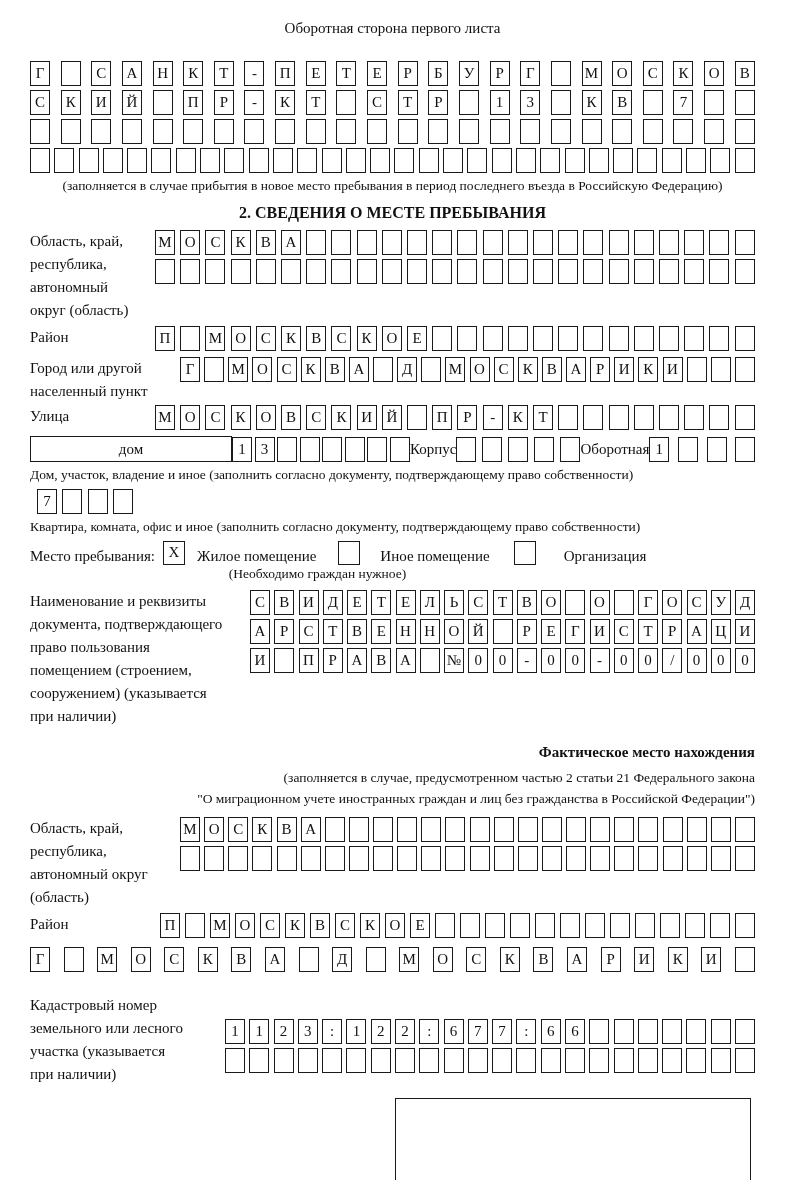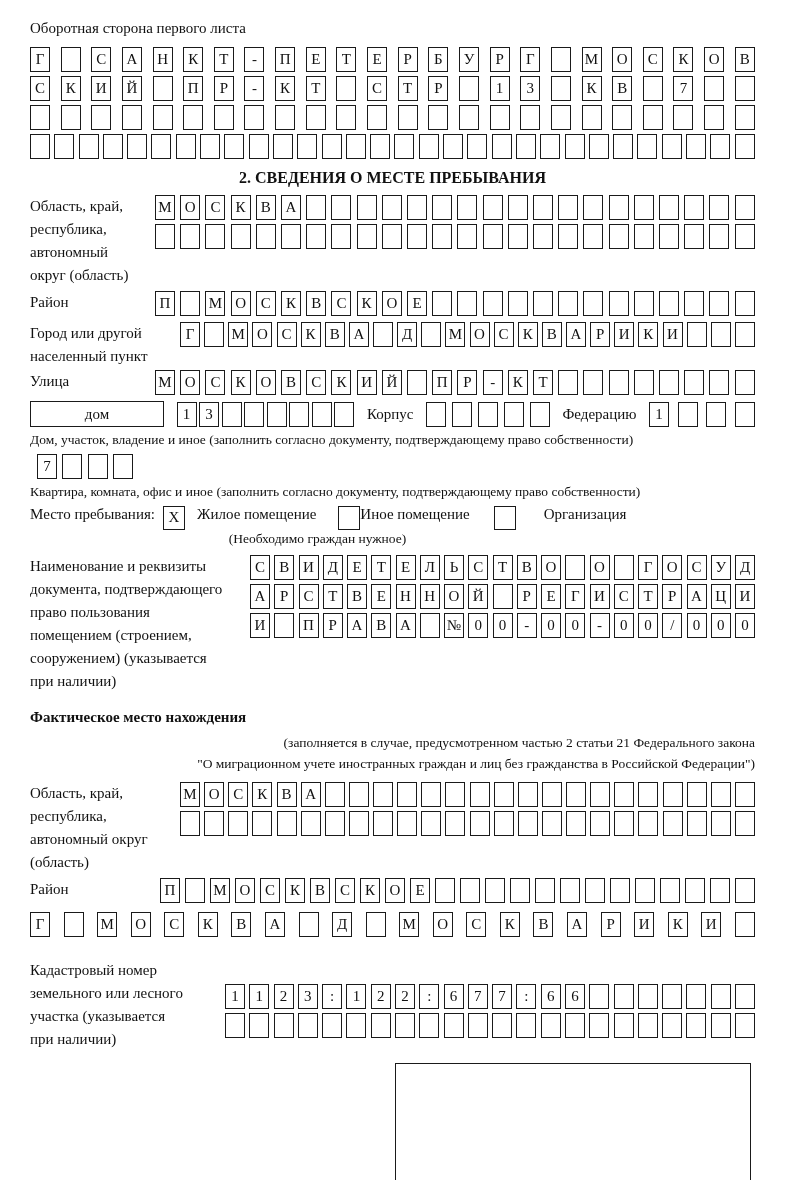--- a/index.html
+++ b/index.html
@@ -2,47 +2,47 @@
 <html><head>
 <meta charset="utf-8">
 <style>
   html,body{margin:0;padding:0;background:#fff;}
   .page{
     width:800px;height:1180px;box-sizing:border-box;
     padding:20px 45px 10px 30px;
     font-family:"Liberation Serif","DejaVu Serif",serif;
     color:#111;background:#fff;position:relative;
   }
-  .hdr-note{text-align:left;font-size:15px;margin-bottom:10px;}
+  .hdr-note{text-align:center;font-size:15px;margin-bottom:24px;}
   .fgroup{display:flex;align-items:flex-start;}
   .flabel{white-space:pre-line;font-size:15px;line-height:23px;flex:none;}
   .rows{flex:1;min-width:0;}
   .frow{display:flex;justify-content:space-between;margin-bottom:4px;}
   .cells{display:flex;justify-content:space-between;flex:1;min-width:0;}
   .cell{
     box-sizing:border-box;width:20px;height:25px;flex:none;
     border:1.6px solid #1a1a1a;font-size:15px;line-height:22px;
     text-align:center;background:#fff;
   }
   .widebox{
     box-sizing:border-box;border:1.6px solid #1a1a1a;height:26px;
     display:flex;align-items:center;justify-content:center;
     font-size:15px;flex:none;
   }
   .small{font-size:13.5px;line-height:17px;}
   .center{text-align:center;}
   .sec-title{font-weight:bold;font-size:16px;text-align:center;margin:10px 0 8px 0;}
-  .fact-title{font-weight:bold;font-size:15px;text-align:left;margin:16px 0 6px 0;}
+  .fact-title{font-weight:bold;font-size:15px;text-align:right;margin:16px 0 6px 0;}
   .fact-sub{white-space:pre-line;text-align:right;font-size:13.5px;line-height:21px;margin-bottom:8px;}
   .inline-lbl{font-size:15px;line-height:26px;white-space:nowrap;flex:none;}
   .chkbox{
     box-sizing:border-box;width:22px;height:24px;border:1.6px solid #1a1a1a;
     font-size:15px;line-height:21px;text-align:center;flex:none;
   }
-  .presence-row{display:flex;align-items:flex-start;margin-top:6px;}
+  .presence-row{display:flex;align-items:flex-end;margin-top:6px;}
   .stamp-wrap{margin-left:300px;width:440px;margin-top:8px;}
   .stamp-box{box-sizing:border-box;border:1.8px solid #1a1a1a;width:356px;height:174px;margin-left:65px;background:#fff;}
   .mb2{margin-bottom:2px;} .mb6{margin-bottom:6px;} .mb8{margin-bottom:8px;}
 </style>
 </head>
 <body>
 
 <div class="page">
 
   <div class="hdr-note">Оборотная сторона первого листа</div>
@@ -162,20 +162,21 @@
         <span class="cell"></span>
         <span class="cell"></span>
         <span class="cell"></span>
         <span class="cell"></span>
         <span class="cell"></span>
         <span class="cell"></span>
         <span class="cell"></span>
         <span class="cell"></span>
       </div>
     </div>
+  <div class="small center mb6">(заполняется в случае прибытия в новое место пребывания в период последнего въезда в Российскую Федерацию)</div>
 
   <div class="sec-title">2. СВЕДЕНИЯ О МЕСТЕ ПРЕБЫВАНИЯ</div>
 
   <div class="fgroup" style="min-height:96px">
     <div class="flabel" style="width:125px">Область, край,
 республика,
 автономный
 округ (область)</div>
     <div class="rows">
       <div class="frow">
@@ -334,40 +335,40 @@
             <span class="cell"></span>
             <span class="cell"></span>
             <span class="cell"></span>
             <span class="cell"></span>
           </div>
         </div>
       </div>
   </div>
 
   <div class="frow" style="align-items:center">
-    <div class="widebox" style="width:134px">дом</div>
+    <div class="widebox" style="width:202px">дом</div>
     <div class="cells" style="flex:none;width:178px">
         <span class="cell">1</span>
         <span class="cell">3</span>
         <span class="cell"></span>
         <span class="cell"></span>
         <span class="cell"></span>
         <span class="cell"></span>
         <span class="cell"></span>
         <span class="cell"></span>
       </div>
     <div class="inline-lbl">Корпус</div>
     <div class="cells" style="flex:none;width:124px">
         <span class="cell"></span>
         <span class="cell"></span>
         <span class="cell"></span>
         <span class="cell"></span>
         <span class="cell"></span>
       </div>
-    <div class="inline-lbl">Федерацию</div>
+    <div class="inline-lbl">Оборотная</div>
     <div class="cells" style="flex:none;width:106px">
         <span class="cell">1</span>
         <span class="cell"></span>
         <span class="cell"></span>
         <span class="cell"></span>
       </div>
   </div>
   <div class="small mb6">Дом, участок, владение и иное (заполнить согласно документу, подтверждающему право собственности)</div>
 
   <div class="frow" style="justify-content:flex-start;align-items:center">
@@ -378,21 +379,21 @@
         <span class="cell"></span>
       </div>
   </div>
   <div class="small mb6">Квартира, комната, офис и иное (заполнить согласно документу, подтверждающему право собственности)</div>
 
   <div class="presence-row">
     <span style="font-size:15px">Место пребывания:</span>
     <span class="chkbox" style="margin-left:8px">X</span>
     <span style="font-size:15px;margin-left:12px">Жилое помещение</span>
     <span class="chkbox" style="margin-left:22px"></span>
-    <span style="font-size:15px;margin-left:0">Иное помещение</span>
+    <span style="font-size:15px;margin-left:20px">Иное помещение</span>
     <span class="chkbox" style="margin-left:24px"></span>
     <span style="font-size:15px;margin-left:28px">Организация</span>
   </div>
   <div class="small center mb8" style="margin-right:150px">(Необходимо граждан нужное)</div>
 
   <div class="fgroup">
     <div class="flabel" style="width:220px">Наименование и реквизиты
 документа, подтверждающего
 право пользования
 помещением (строением,

